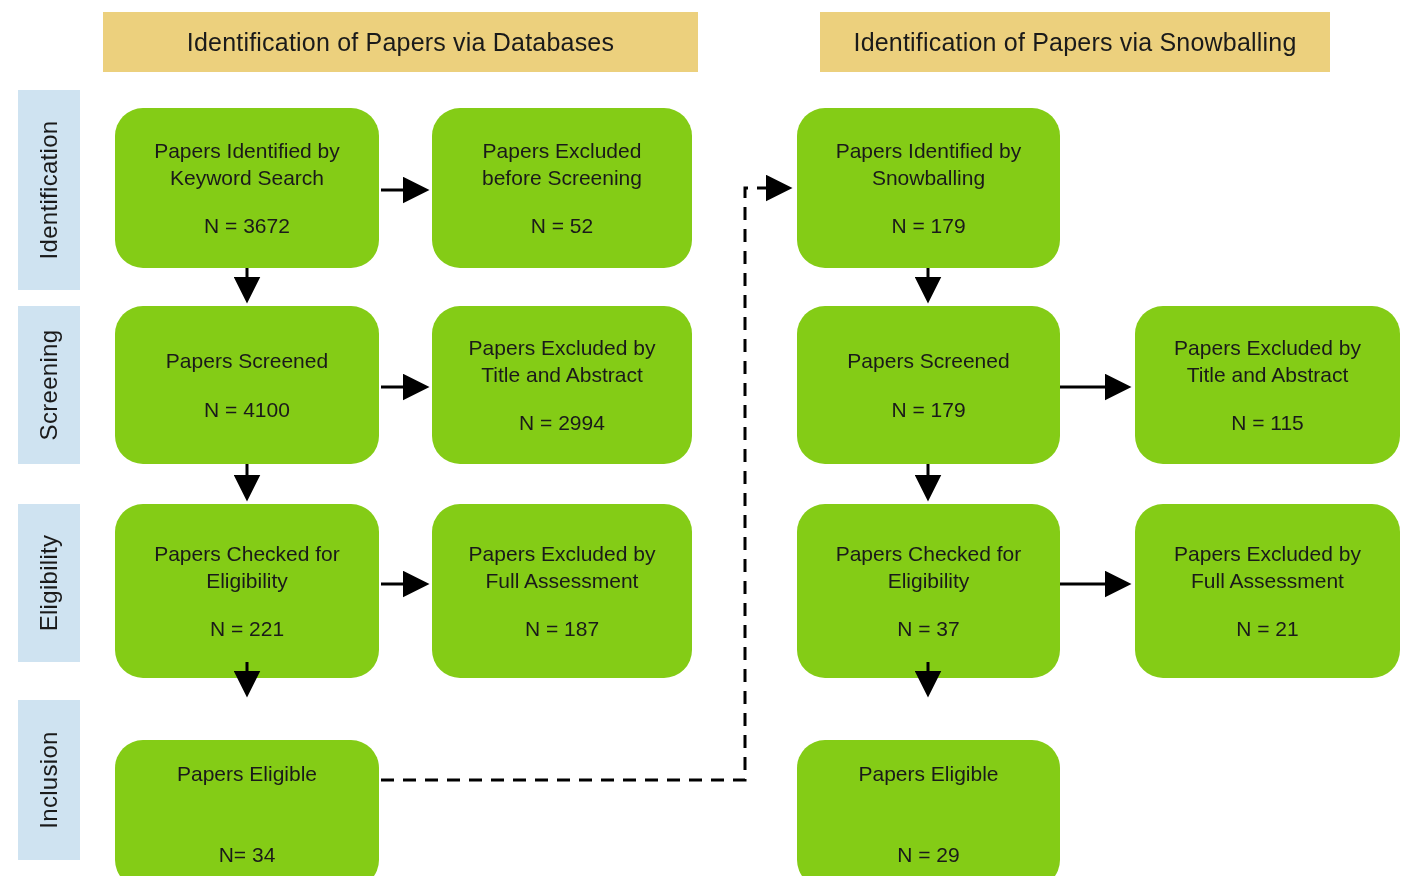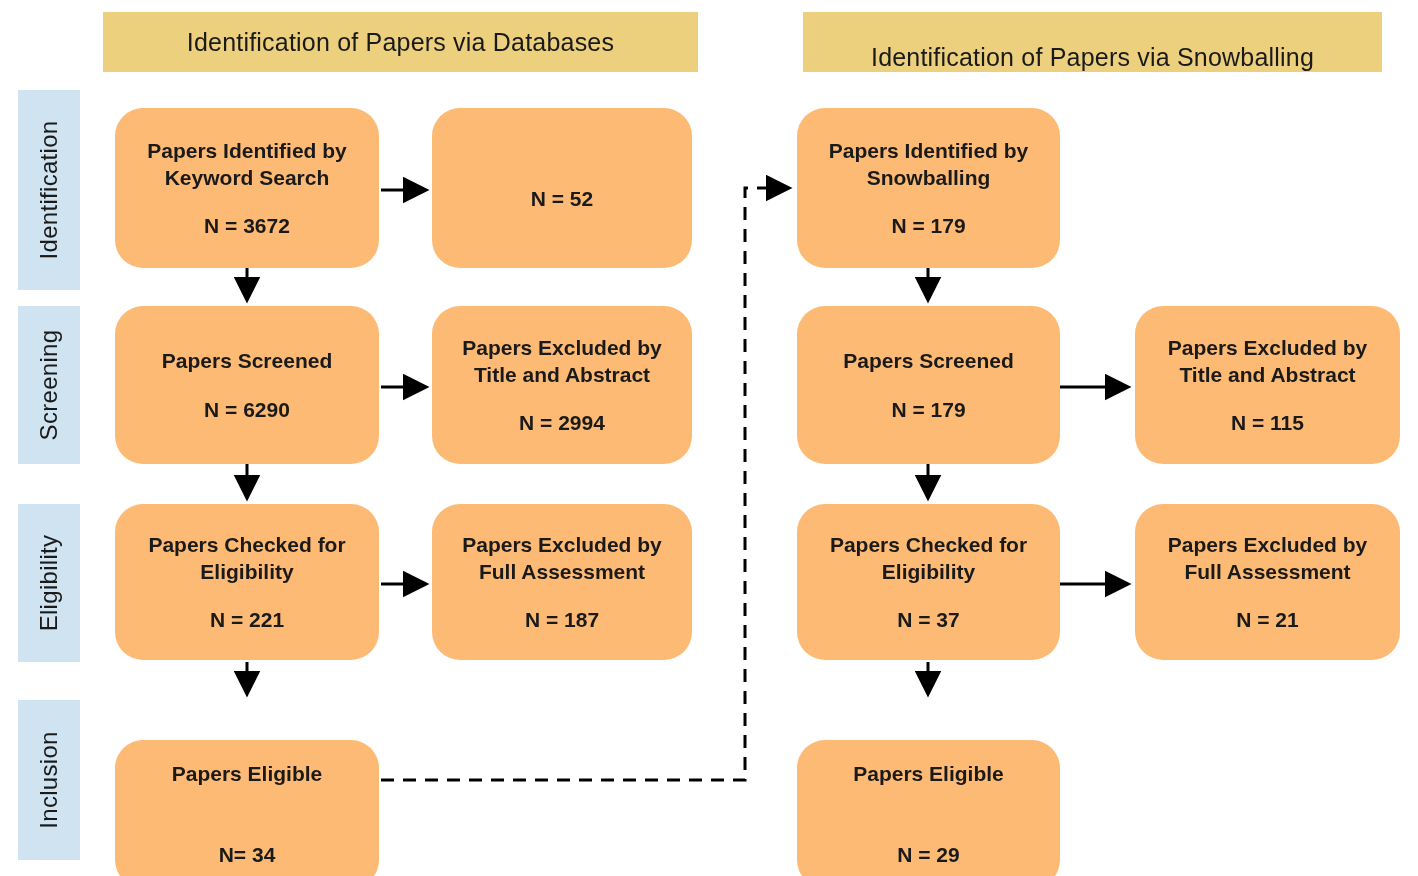--- a/index.html
+++ b/index.html
@@ -21,21 +21,21 @@
     top: 12px;
     height: 60px;
     background: #ecd07d;
     display: flex;
     align-items: center;
     justify-content: center;
     font-size: 25px;
     letter-spacing: 0.2px;
   }
   .banner-db { left: 103px; width: 595px; }
-  .banner-sb { left: 803px; width: 579px; align-items: flex-end; }
+  .banner-sb { left: 820px; width: 510px; }
 
   .stage {
     position: absolute;
     left: 18px;
     width: 62px;
     background: #cfe3f1;
     display: flex;
     align-items: center;
     justify-content: center;
   }
@@ -45,46 +45,45 @@
     font-size: 24px;
     letter-spacing: 0.3px;
   }
   .stage-identification { top: 90px;  height: 200px; }
   .stage-screening      { top: 306px; height: 158px; }
   .stage-eligibility    { top: 504px; height: 158px; }
   .stage-inclusion      { top: 700px; height: 160px; }
 
   .box {
     position: absolute;
-    background: #fdba74;
+    background: #84cc16;
     border-radius: 28px;
     display: flex;
     flex-direction: column;
     align-items: center;
     justify-content: center;
     text-align: center;
     font-size: 21px;
     line-height: 1.3;
     padding: 6px 10px;
     box-sizing: border-box;
-    font-weight: bold;
   }
   .box .box-label { white-space: pre-line; }
   .box .box-n { margin-top: 21px; }
 
   
   .col-db-main { left: 115px; width: 264px; }
   .col-db-exc  { left: 432px; width: 260px; }
   
   .col-sb-main { left: 797px; width: 263px; }
   .col-sb-exc  { left: 1135px; width: 265px; }
 
   .row1 { top: 108px; height: 160px; }
   .row2 { top: 306px; height: 158px; }
-  .row3 { top: 504px; height: 156px; }
+  .row3 { top: 504px; height: 174px; }
   .row4 { top: 740px; height: 148px; gap: 32px; }
 
   svg.arrows {
     position: absolute;
     left: 0;
     top: 0;
     pointer-events: none;
   }
 </style>
 </head>
@@ -112,33 +111,35 @@
     <span>Inclusion</span>
   </div>
 
   <div class="box col-db-main row1">
     <span class="box-label">Papers Identified by
 Keyword Search</span>
     <span class="box-n">N = 3672</span>
   </div>
   <div class="box col-db-main row2">
     <span class="box-label">Papers Screened</span>
-    <span class="box-n">N = 6290</span>
+    <span class="box-n">N = 4100</span>
   </div>
   <div class="box col-db-main row3">
     <span class="box-label">Papers Checked for
 Eligibility</span>
     <span class="box-n">N = 221</span>
   </div>
   <div class="box col-db-main row4">
     <span class="box-label">Papers Eligible</span>
     <span class="box-n">N= 34</span>
   </div>
 
   <div class="box col-db-exc row1">
+    <span class="box-label">Papers Excluded
+before Screening</span>
     <span class="box-n">N = 52</span>
   </div>
   <div class="box col-db-exc row2">
     <span class="box-label">Papers Excluded by
 Title and Abstract</span>
     <span class="box-n">N = 2994</span>
   </div>
   <div class="box col-db-exc row3">
     <span class="box-label">Papers Excluded by
 Full Assessment</span>

